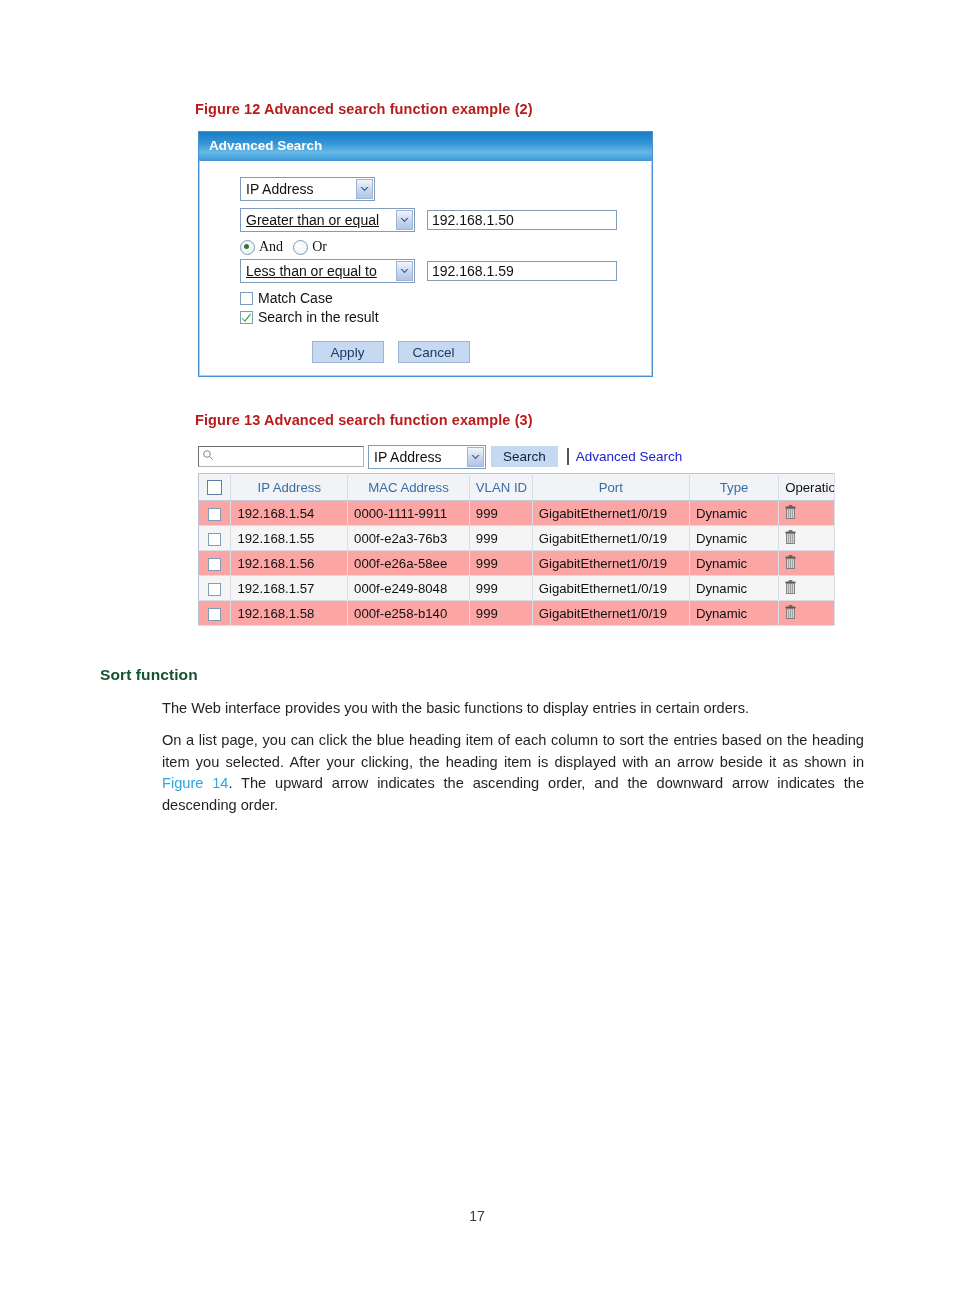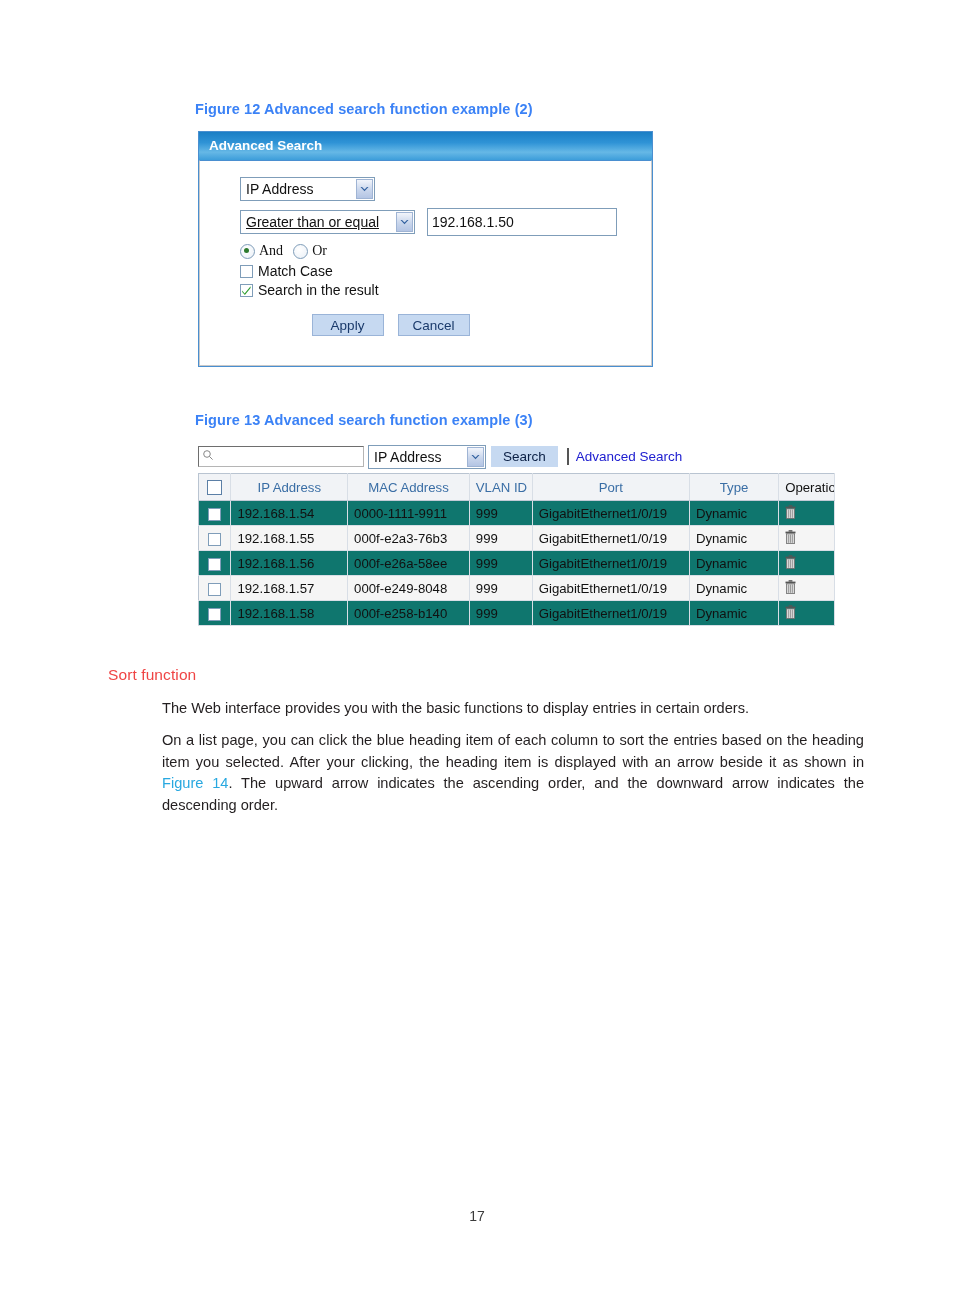--- a/index.html
+++ b/index.html
@@ -14,30 +14,30 @@
     color: #231f20;
     position: relative;
     overflow: hidden;
   }
 
   
   .fig-caption {
     position: absolute;
     font-size: 14.5px;
     font-weight: bold;
-    color: #3b82f6;
+    color: #b91c1c;
     letter-spacing: 0.1px;
     white-space: nowrap;
   }
   .section-heading {
     position: absolute;
-    left: 108px;
+    left: 100px;
     font-size: 15.5px;
-    font-weight: normal;
-    color: #ef4444;
+    font-weight: bold;
+    color: #14532d;
     letter-spacing: 0.1px;
     white-space: nowrap;
   }
   .body-para {
     position: absolute;
     left: 162px;
     width: 702px;
     font-size: 14.6px;
     line-height: 21.5px;
     color: #231f20;
@@ -123,21 +123,21 @@
     display: inline-flex;
     align-items: center;
     justify-content: center;
     flex: 0 0 auto;
   }
   .sel-arrow svg { display: block; }
   .sel-w1 { width: 135px; }
   .sel-w2 { width: 175px; text-decoration: underline; }
 
   .txtbox {
-    height: 28px;
+    height: 20px;
     width: 190px;
     border: 1px solid #7f9db9;
     background: #ffffff;
     font-size: 14px;
     color: #111111;
     padding: 0 4px;
     box-sizing: border-box;
     display: inline-flex;
     align-items: center;
     margin-left: 12px;
@@ -310,21 +310,21 @@
     color: #3a6ea5;
     text-align: center;
     border-bottom: 1px solid #c2cbd6;
     height: 27px;
   }
   table.datatable thead th.plain { color: #111111; }
   table.datatable tbody td {
     color: #111111;
     text-align: left;
   }
-  table.datatable tbody tr.odd td { background: #0f766e; }
+  table.datatable tbody tr.odd td { background: #fca5a5; }
   table.datatable tbody tr.even td { background: #f5f5f5; }
   .col-check { width: 32px; text-align: center !important; padding: 0 !important; }
   .col-ip { width: 115px; }
   .col-mac { width: 120px; }
   .col-vlan { width: 62px; }
   .col-port { width: 155px; }
   .col-type { width: 88px; }
   .col-op { width: 55px; text-align: left !important; }
 
   .tbl-cbox {
@@ -380,20 +380,33 @@
         </div>
       </div>
 
       <div class="radio-row">
         <span class="radio checked"></span>
         <span class="radio-label">And</span>
         <span class="radio"></span>
         <span class="radio-label">Or</span>
       </div>
 
+      <div class="row">
+        <div class="sel sel-w2">
+          <span class="sel-label">Less than or equal to</span>
+          <span class="sel-arrow">
+            <svg width="11" height="8" viewBox="0 0 11 8">
+                <path d="M1.5 2 L5.5 6.2 L9.5 2 L8 2 L5.5 4.6 L3 2 Z" fill="#2f5f9e"></path>
+              </svg>
+          </span>
+        </div>
+        <div class="txtbox">
+          <span>192.168.1.59</span>
+        </div>
+      </div>
 
       <div class="check-row">
         <span class="cbox"></span>
         <span>Match Case</span>
       </div>
 
       <div class="check-row">
         <span class="cbox checked">
           <svg width="11" height="11" viewBox="0 0 11 11">
             <path d="M1.2 5.4 L3.6 8.4 L9.6 1.2 L9.6 3.0 L3.9 9.9 L1.2 6.9 Z" fill="#2d9e2d"></path>

